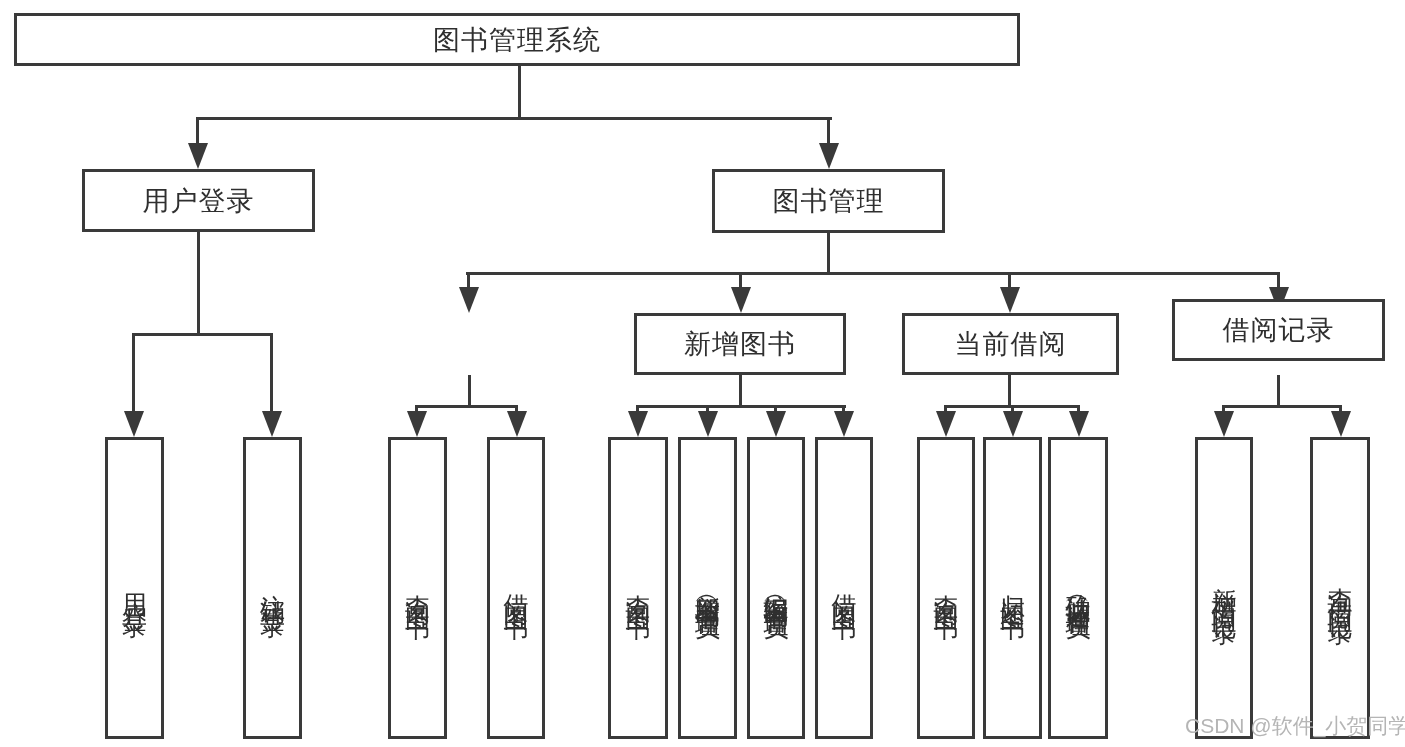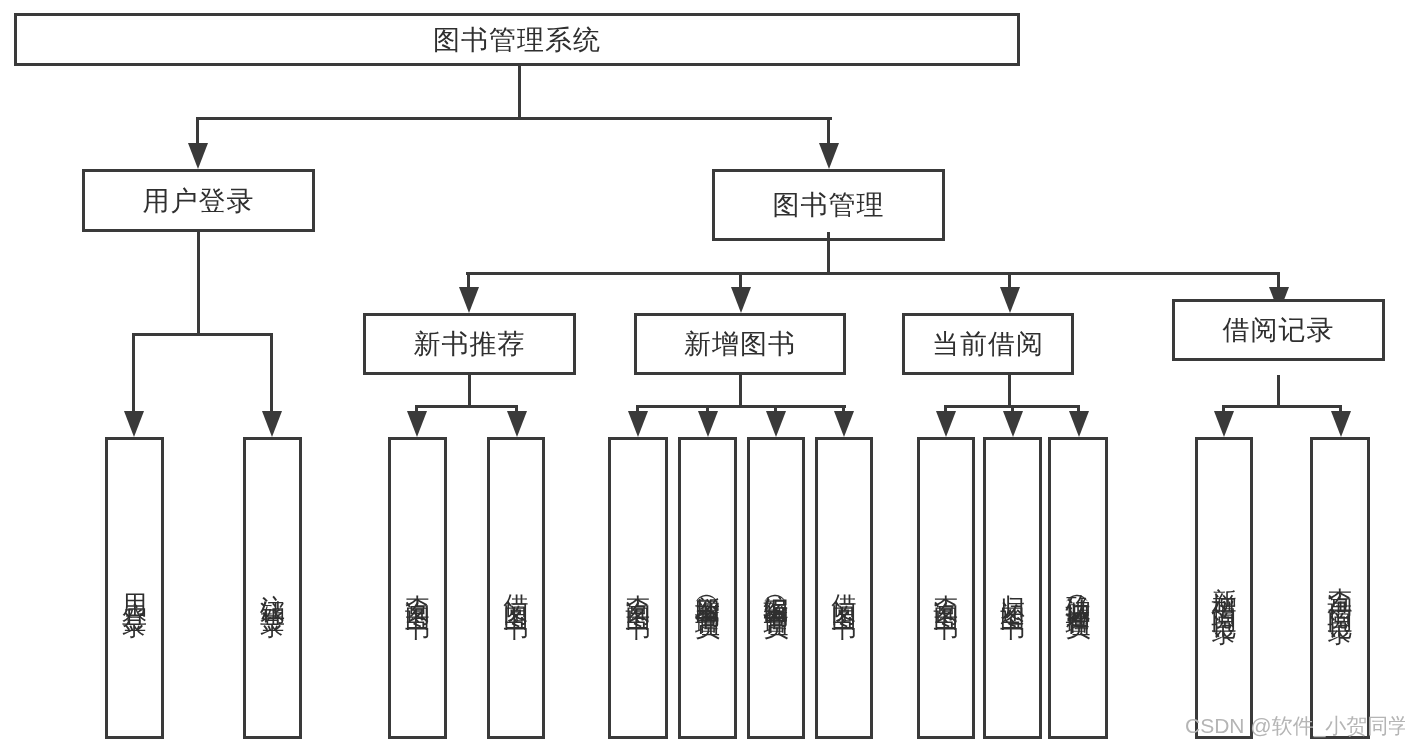--- a/index.html
+++ b/index.html
@@ -65,43 +65,42 @@
   <div class="box h-label" style="left:14px; top:13px; width:1006px; height:53px;">图书管理系统</div>
 
   <div class="vline" style="left:518px; top:66px; height:52px;"></div>
   <div class="hline" style="left:196px; top:117px; width:636px;"></div>
   <div class="vline" style="left:196px; top:117px; height:32px;"></div>
   <div class="arrow" style="left:188px; top:143px;"></div>
   <div class="vline" style="left:827px; top:117px; height:32px;"></div>
   <div class="arrow" style="left:819px; top:143px;"></div>
 
   <div class="box h-label" style="left:82px; top:169px; width:233px; height:63px;">用户登录</div>
-  <div class="box h-label" style="left:712px; top:169px; width:233px; height:72px;">图书管理</div>
+  <div class="box h-label" style="left:712px; top:169px; width:233px; height:64px;">图书管理</div>
 
   <div class="vline" style="left:197px; top:232px; height:104px;"></div>
   <div class="hline" style="left:132px; top:333px; width:141px;"></div>
   <div class="vline" style="left:132px; top:333px; height:80px;"></div>
   <div class="arrow" style="left:124px; top:411px;"></div>
   <div class="vline" style="left:270px; top:333px; height:80px;"></div>
   <div class="arrow" style="left:262px; top:411px;"></div>
 
   <div class="vline" style="left:827px; top:232px; height:43px;"></div>
   <div class="hline" style="left:466px; top:272px; width:814px;"></div>
   <div class="vline" style="left:467px; top:272px; height:17px;"></div>
   <div class="arrow" style="left:459px; top:287px;"></div>
   <div class="vline" style="left:739px; top:272px; height:17px;"></div>
   <div class="arrow" style="left:731px; top:287px;"></div>
   <div class="vline" style="left:1008px; top:272px; height:17px;"></div>
   <div class="arrow" style="left:1000px; top:287px;"></div>
   <div class="vline" style="left:1277px; top:272px; height:17px;"></div>
   <div class="arrow" style="left:1269px; top:287px;"></div>
 
-  <div class="box h-label" style="left:363px; top:313px; width:213px; height:62px;">新书推荐</div>
   <div class="box h-label" style="left:634px; top:313px; width:212px; height:62px;">新增图书</div>
-  <div class="box h-label" style="left:902px; top:313px; width:172px; height:62px;">当前借阅</div>
+  <div class="box h-label" style="left:902px; top:313px; width:217px; height:62px;">当前借阅</div>
   <div class="box h-label" style="left:1172px; top:299px; width:213px; height:62px;">借阅记录</div>
 
   <div class="vline" style="left:468px; top:375px; height:33px;"></div>
   <div class="hline" style="left:415px; top:405px; width:103px;"></div>
   <div class="vline" style="left:415px; top:405px; height:10px;"></div>
   <div class="arrow" style="left:407px; top:411px;"></div>
   <div class="vline" style="left:515px; top:405px; height:10px;"></div>
   <div class="arrow" style="left:507px; top:411px;"></div>
 
   <div class="vline" style="left:739px; top:375px; height:33px;"></div>

